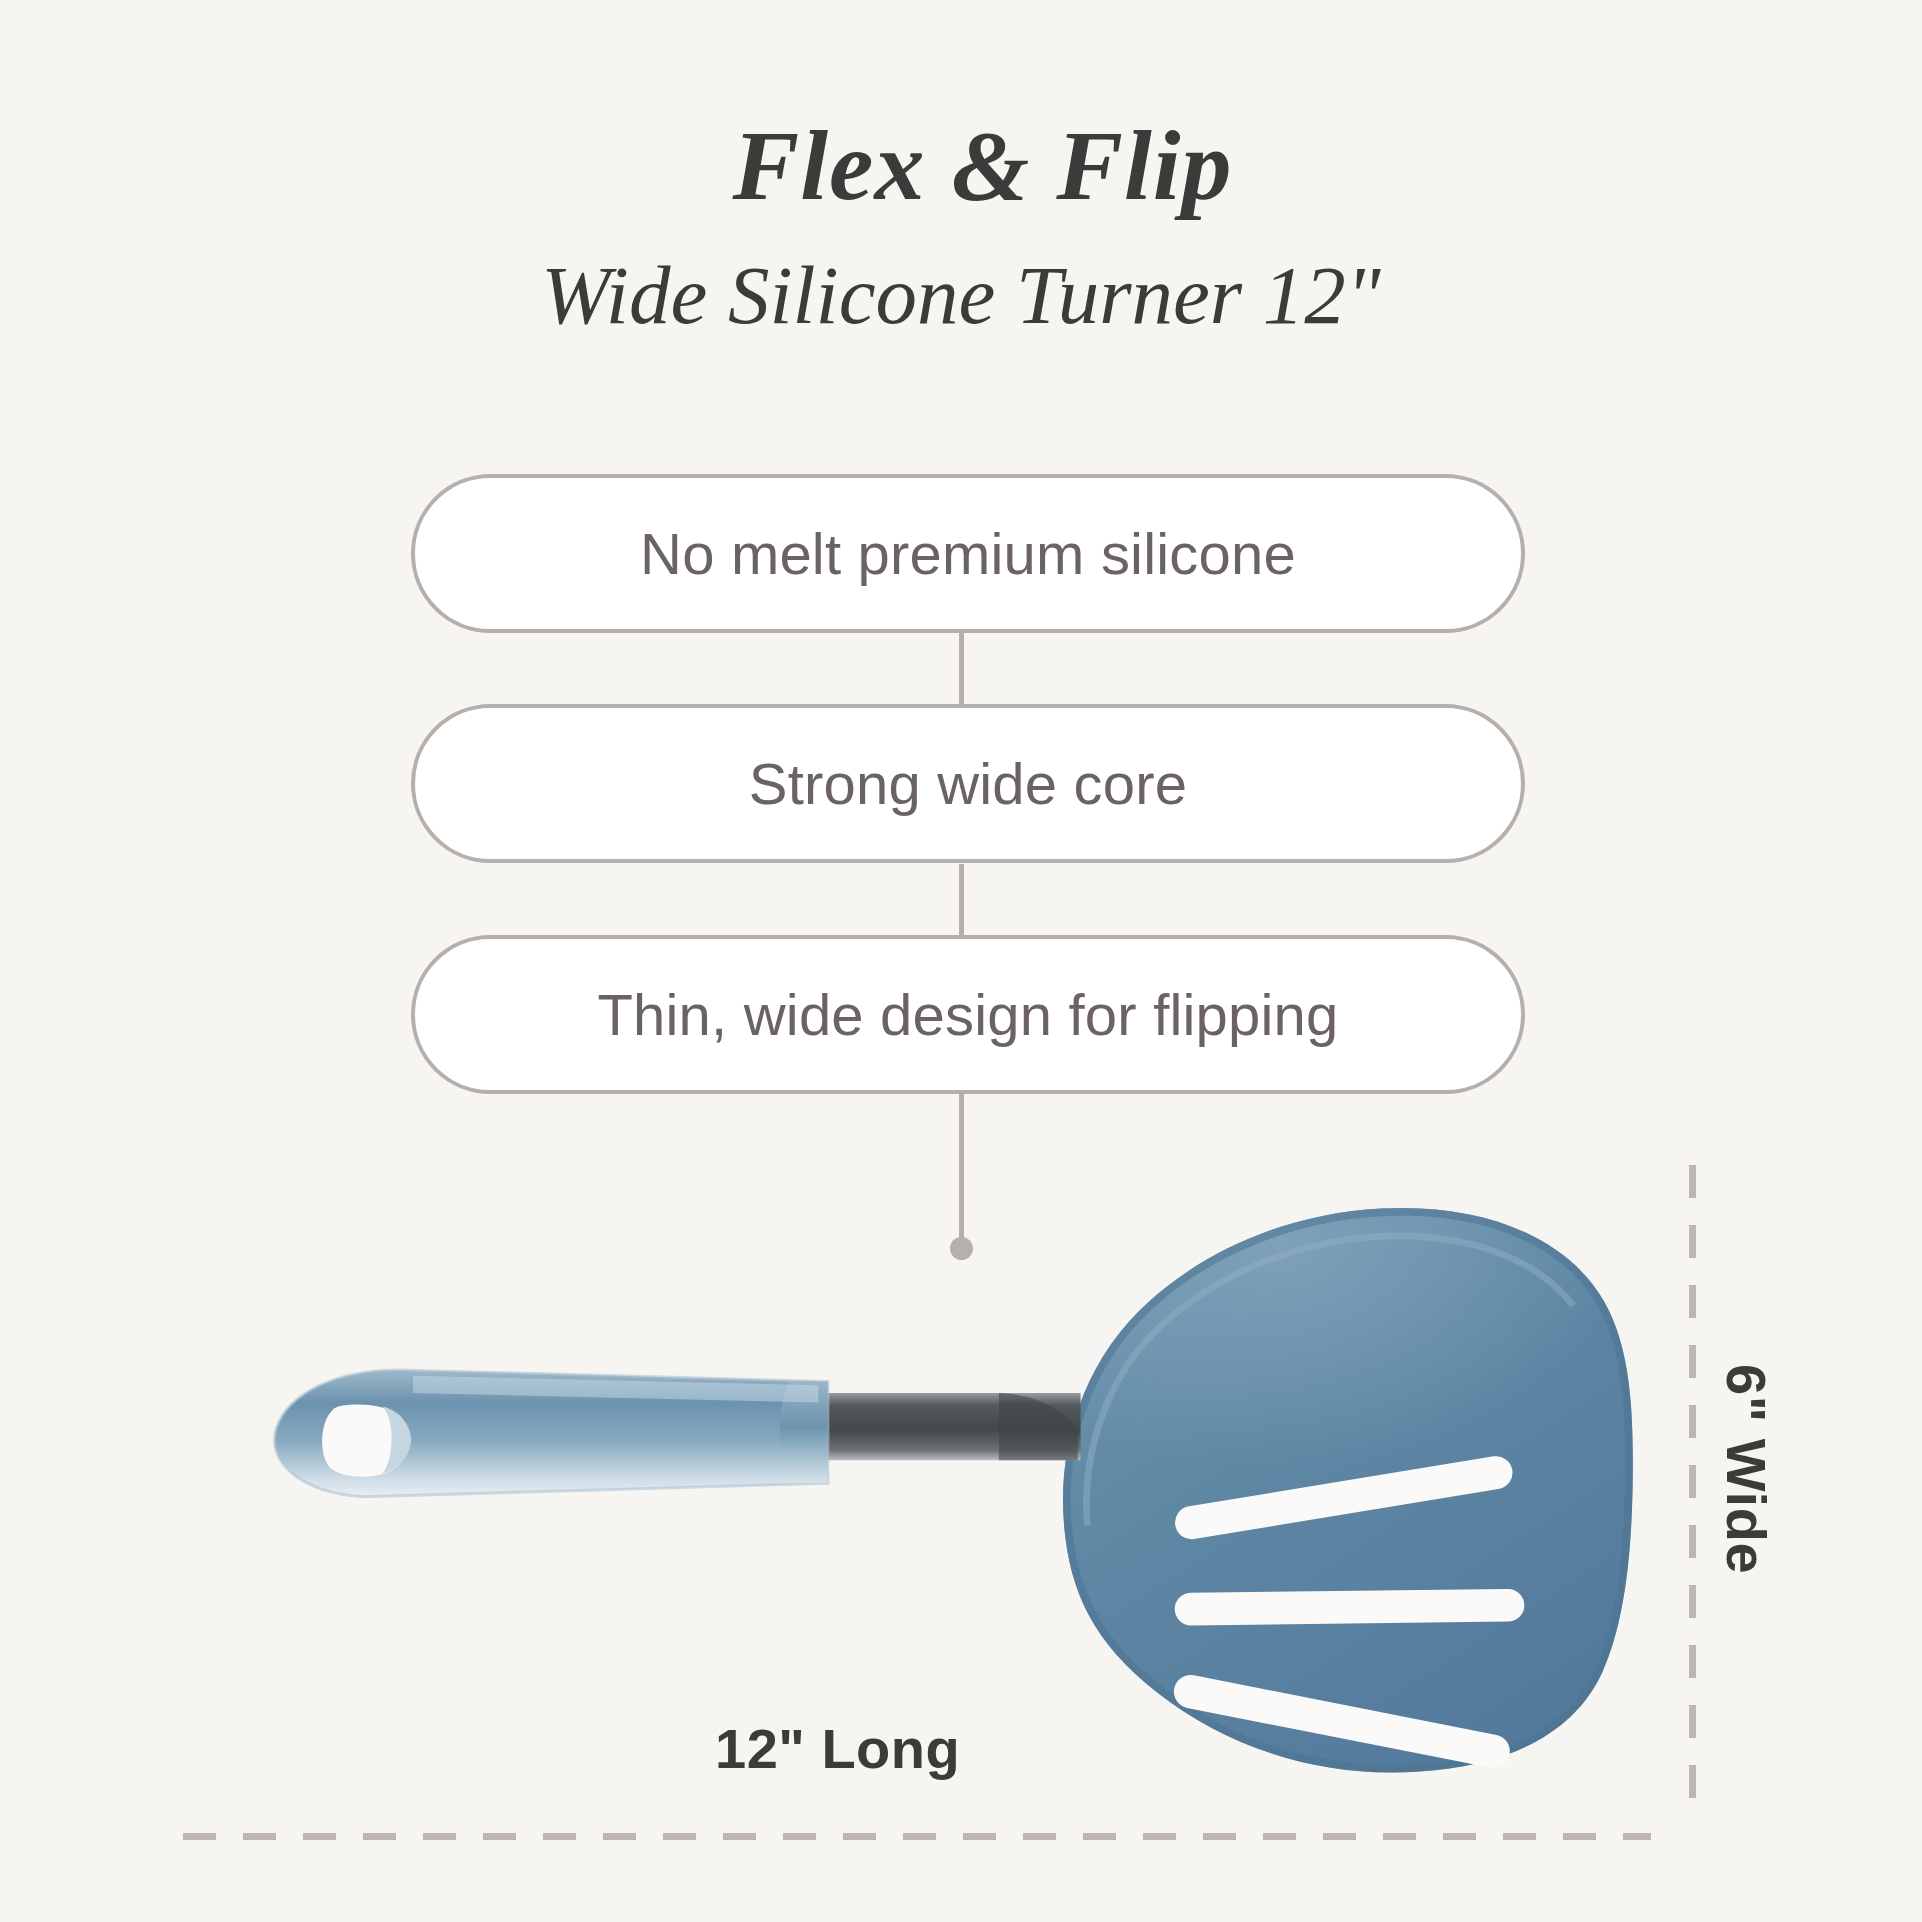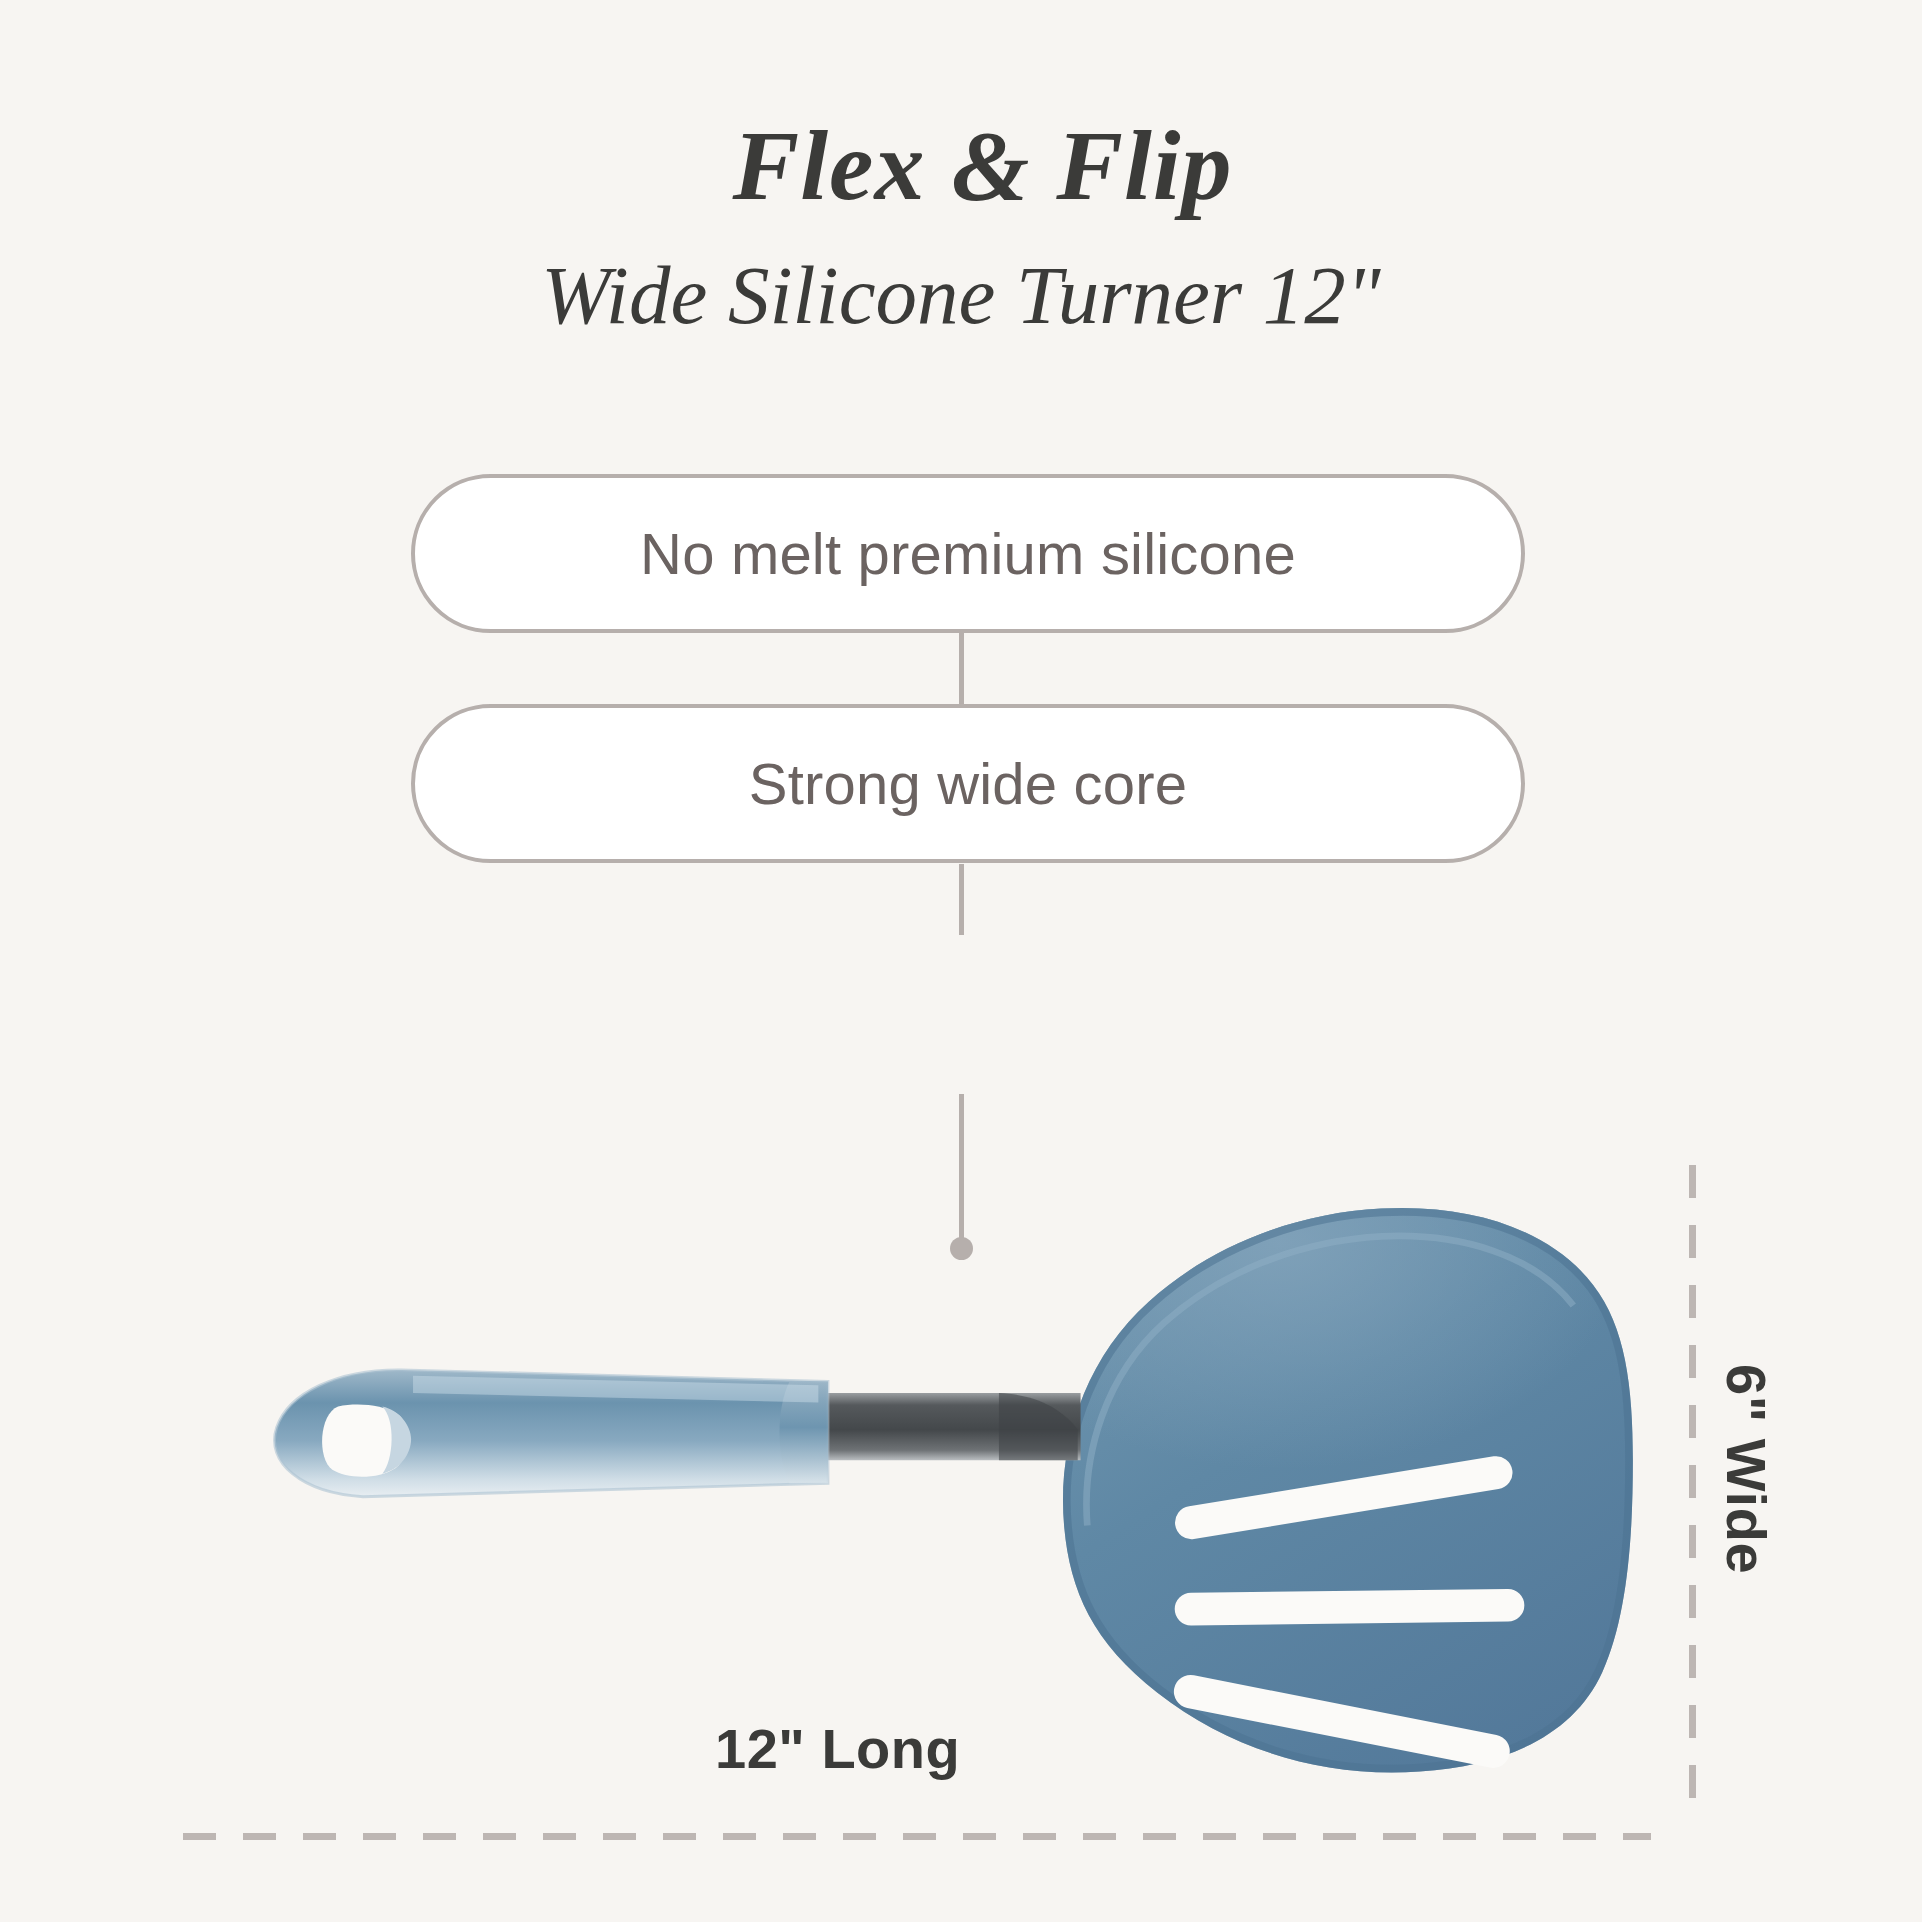--- a/index.html
+++ b/index.html
@@ -110,20 +110,23 @@
   <div class="pill" id="pill-0">
     <span class="pill-label">No melt premium silicone</span>
   </div>
   <div class="connector" id="conn-0"></div>
 
   <div class="pill" id="pill-1">
     <span class="pill-label">Strong wide core</span>
   </div>
   <div class="connector" id="conn-1"></div>
 
+  <div class="pill" id="pill-2">
+    <span class="pill-label">Thin, wide design for flipping</span>
+  </div>
   <div class="connector" id="conn-2"></div>
   <div class="conn-dot"></div>
 
   <svg id="product" viewBox="0 0 2001 760">
     <defs>
       <linearGradient id="gHandle" x1="0" y1="0" x2="0" y2="1">
         <stop offset="0%" stop-color="#9fb8c9"></stop>
         <stop offset="26%" stop-color="#6b93ae"></stop>
         <stop offset="56%" stop-color="#88a9c0"></stop>
         <stop offset="86%" stop-color="#cfdde6"></stop>

